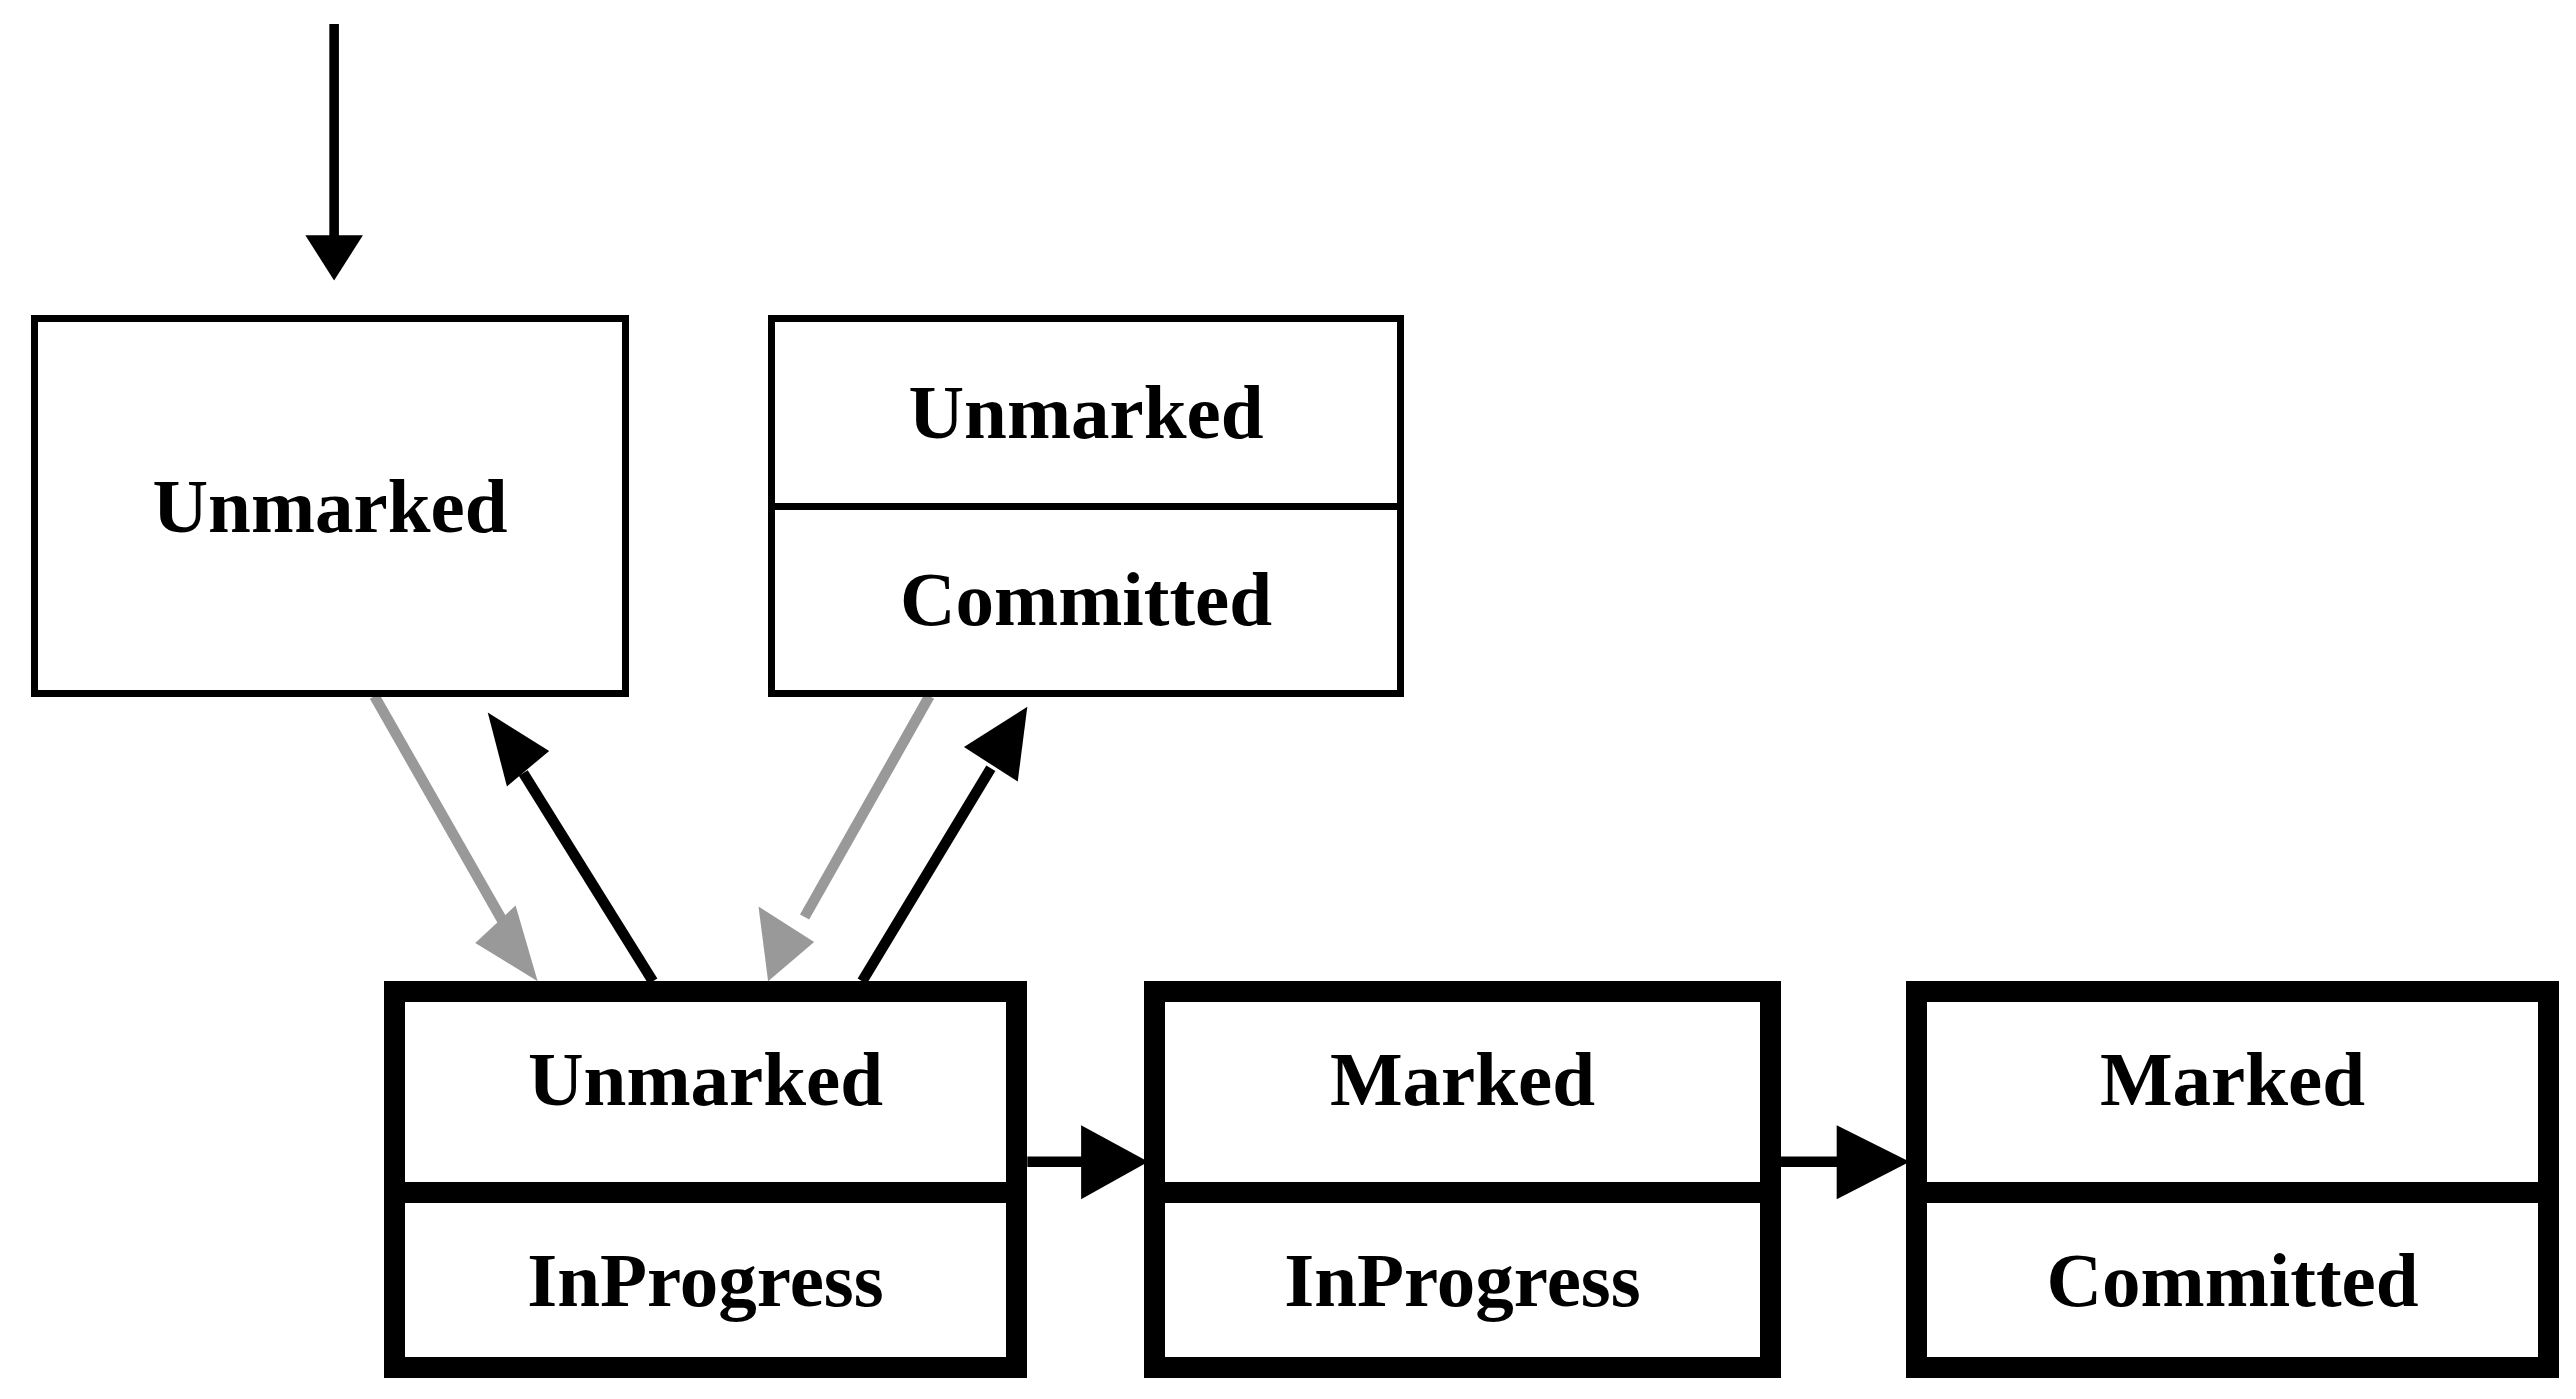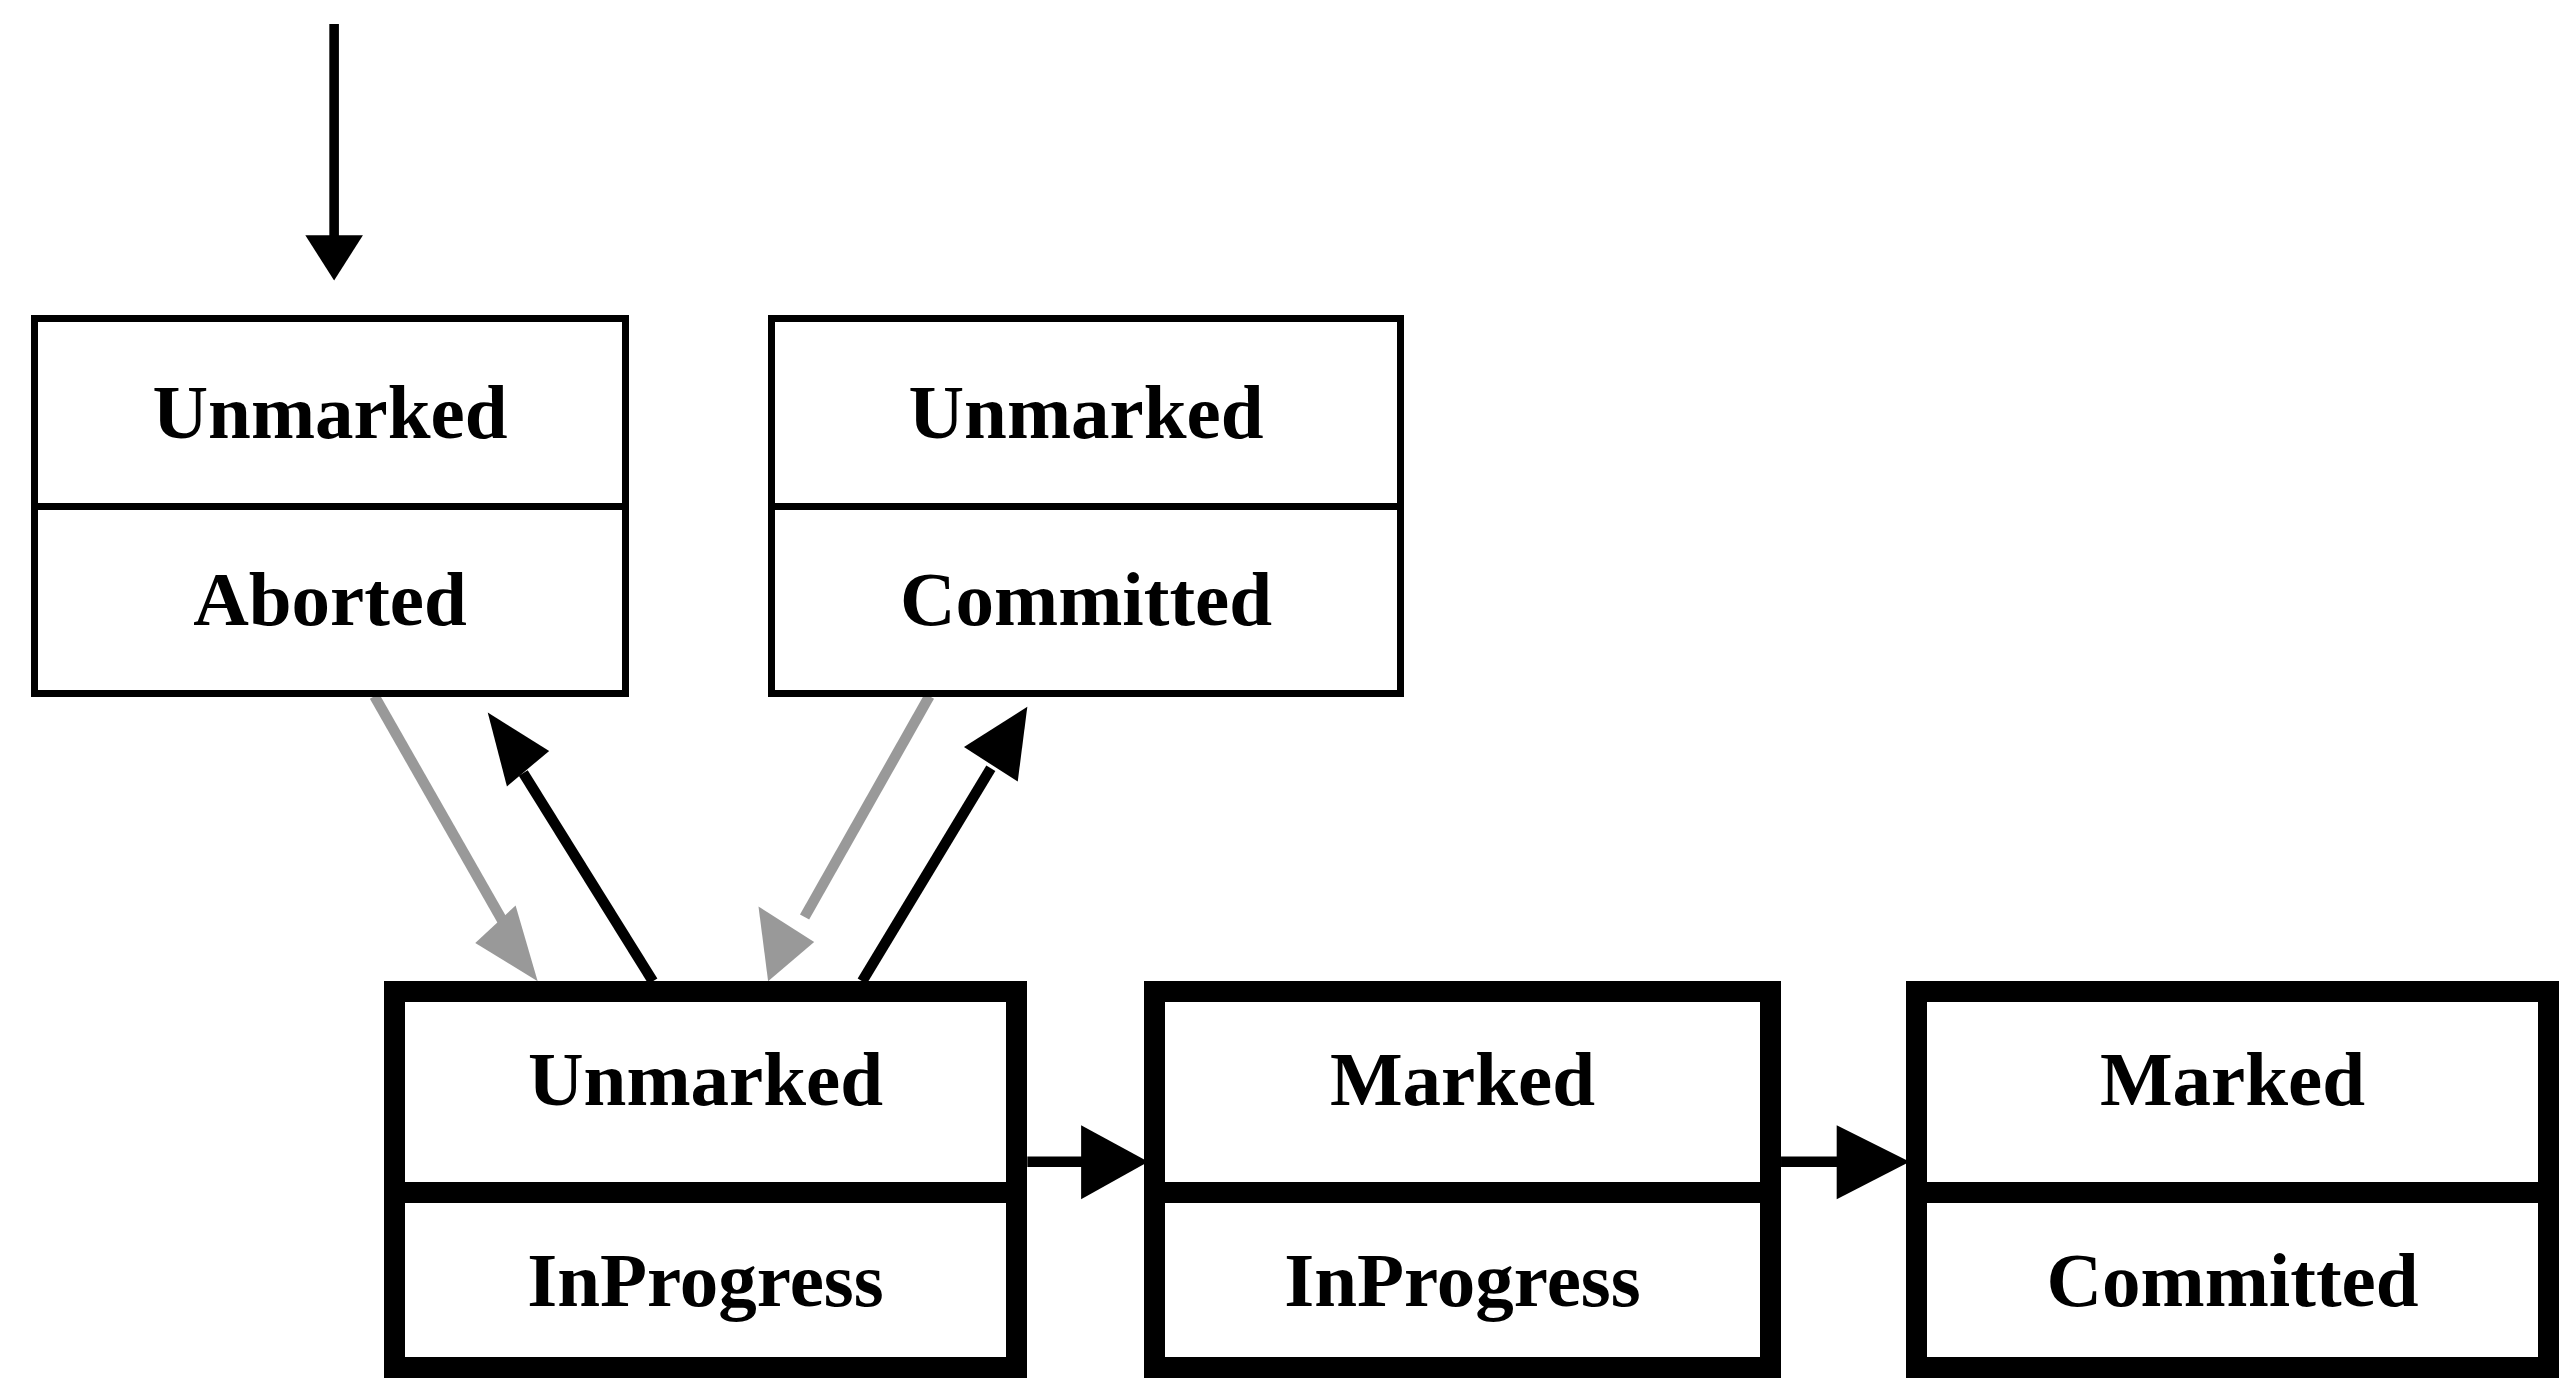--- a/index.html
+++ b/index.html
@@ -102,21 +102,20 @@
 
     <g>
       <line x1="1855" y1="1210" x2="1915" y2="1210" stroke="#000000" stroke-width="11"></line>
       <polygon points="1989,1210 1913,1172 1913,1249" fill="#000000"></polygon>
     </g>
 
   </svg>
 
   <div class="node thin" style="left:31px; top:315px; width:598px; height:382px;">
     <div class="compartment upper">Unmarked</div>
-    <div class="compartment lower">Aborted</div>
   </div>
 
   <div class="node thin" style="left:768px; top:315px; width:636px; height:382px;">
     <div class="compartment upper">Unmarked</div>
     <div class="compartment lower">Committed</div>
   </div>
 
   <div class="node thick" style="left:384px; top:981px; width:643px; height:397px;">
     <div class="compartment upper">Unmarked</div>
     <div class="compartment lower">InProgress</div>

